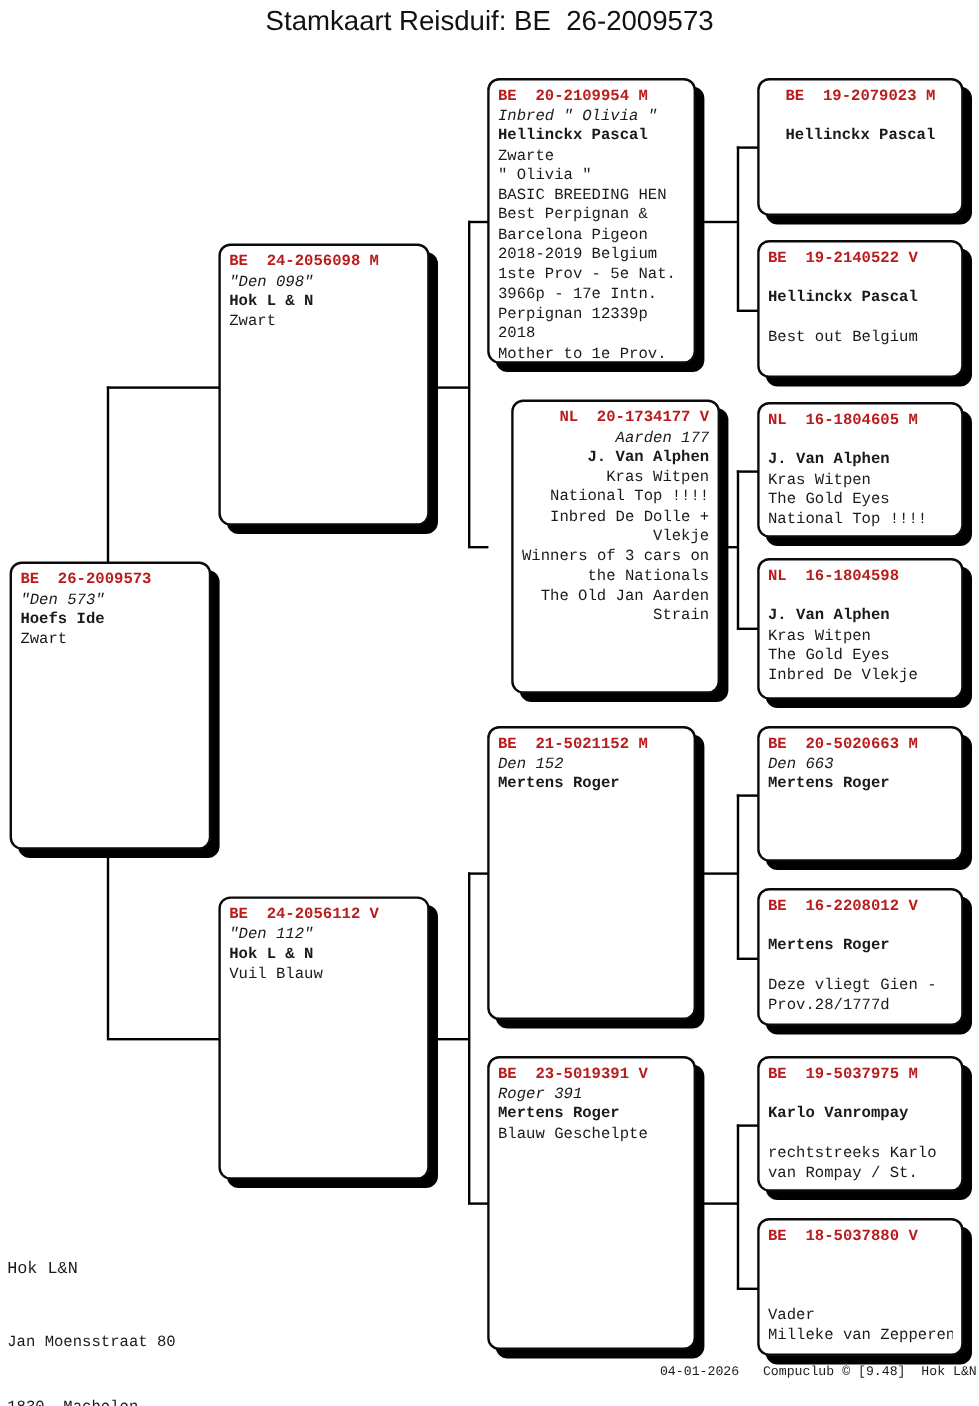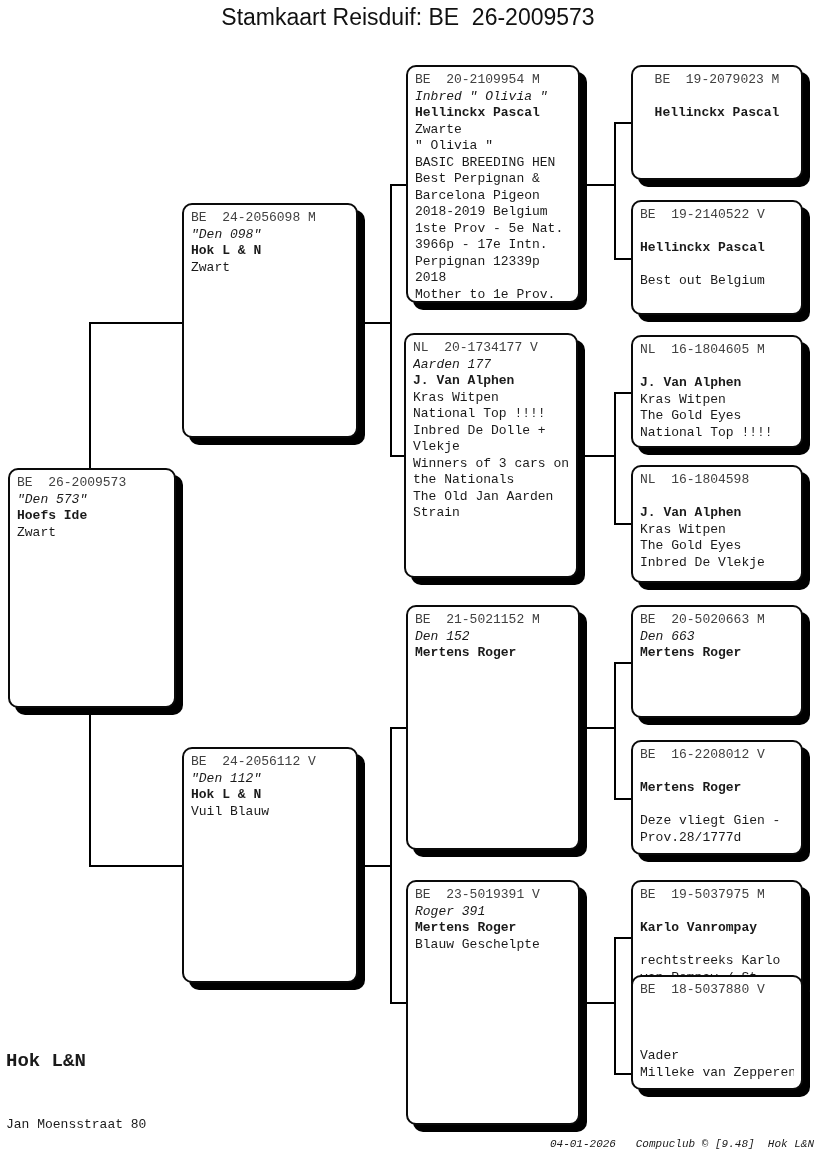--- a/index.html
+++ b/index.html
@@ -16,47 +16,47 @@
   .hline{height:1.5px;}
   .vline{width:1.5px;}
   .pbox{
     position:absolute;z-index:2;background:#fff;
     border:2px solid #0a0a0a;border-radius:10px;
     box-shadow:7px 7px 0 0 #000;
     padding:5px 7px;box-sizing:border-box;
     font-size:13px;line-height:16.5px;
   }
   .bline{white-space:pre;min-height:16.5px;overflow:hidden;}
-  .bline.ring{color:#404040;font-weight:normal;}
+  .bline.ring{color:#b91c1c;font-weight:bold;}
   .bline.pname{font-style:italic;}
   .bline.owner{font-weight:bold;}
   
   .b-subject{left:8px;top:468px;width:168px;height:240px;}
   .b-sire{left:182px;top:203px;width:176px;height:235px;}
   .b-dam{left:182px;top:747px;width:176px;height:236px;}
   .b-ss{left:406px;top:65px;width:174px;height:238px;}
-  .b-sd{left:404px;top:333px;width:174px;height:245px;}
+  .b-sd{left:426px;top:333px;width:174px;height:245px;text-align:right;}
   .b-ds{left:406px;top:605px;width:174px;height:245px;}
   .b-dd{left:406px;top:880px;width:174px;height:245px;}
   .b-sss{left:631px;top:65px;width:172px;height:115px;text-align:center;}
   .b-ssd{left:631px;top:200px;width:172px;height:115px;}
   .b-sds{left:631px;top:335px;width:172px;height:113px;}
   .b-sdd{left:631px;top:465px;width:172px;height:118px;}
   .b-dss{left:631px;top:605px;width:172px;height:113px;}
   .b-dsd{left:631px;top:740px;width:172px;height:115px;}
   .b-dds{left:631px;top:880px;width:172px;height:113px;}
-  .b-ddd{left:631px;top:975px;width:172px;height:115px;}
+  .b-ddd{left:631px;top:1015px;width:172px;height:115px;}
   .footer{
     position:absolute;left:6px;top:1014px;z-index:2;white-space:pre;
   }
-  .footer .loft-name{font-weight:bold;font-size:19px;margin-bottom:8px;}
+  .footer .loft-name{font-weight:normal;font-size:14px;margin-bottom:8px;}
   .footer .addr{font-size:13px;line-height:18px;}
   .credit{
     position:absolute;right:2px;top:1138px;z-index:2;
-    font-size:11px;font-style:italic;white-space:pre;
+    font-size:11px;white-space:pre;
   }
 </style>
 </head>
 <body>
 
 <div class="page-title">Stamkaart Reisduif: BE  26-2009573</div>
 
 <div>
 
   <div class="line vline" style="left:89px;top:322px;height:543px;"></div>

